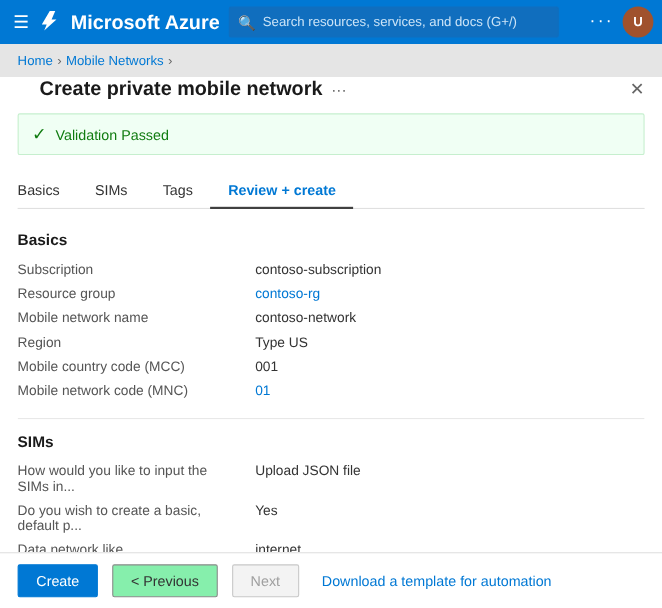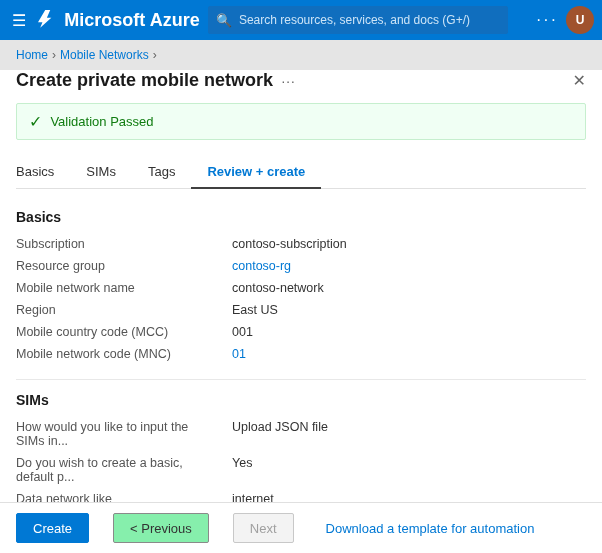--- a/index.html
+++ b/index.html
@@ -64,20 +64,21 @@
     .panel-header {
       display: flex;
       align-items: center;
       justify-content: space-between;
       padding-bottom: 12px;
     }
     .panel-title-row {
       display: flex;
       align-items: center;
       gap: 8px;
+      margin-left: 20px;
     }
     .panel-title {
       font-size: 18px;
       font-weight: 600;
       color: #1a1a1a;
     }
     .panel-title-dots { color: #666; font-size: 14px; cursor: pointer; }
     .panel-close { color: #666; font-size: 16px; cursor: pointer; background: none; border: none; }
 
     
@@ -145,21 +146,21 @@
     .panel-footer {
       position: fixed;
       bottom: 0;
       left: 0;
       width: 602px;
       background: #fff;
       border-top: 1px solid #e0e0e0;
       padding: 10px 16px;
       display: flex;
       align-items: center;
-      gap: 24px;
+      gap: 13px;
     }
     .btn {
       height: 30px;
       padding: 0 16px;
       border-radius: 2px;
       font-size: 13px;
       cursor: pointer;
       border: 1px solid transparent;
       display: inline-flex;
       align-items: center;
@@ -252,21 +253,21 @@
       <span class="kv-label">Subscription</span>
       <span class="kv-value">contoso-subscription</span>
 
       <span class="kv-label">Resource group</span>
       <span class="kv-value link">contoso-rg</span>
 
       <span class="kv-label">Mobile network name</span>
       <span class="kv-value">contoso-network</span>
 
       <span class="kv-label">Region</span>
-      <span class="kv-value">East US</span>
+      <span class="kv-value">Type US</span>
 
       <span class="kv-label">Mobile country code (MCC)</span>
       <span class="kv-value">001</span>
 
       <span class="kv-label">Mobile network code (MNC)</span>
       <span class="kv-value link">01</span>
     </div>
 
     <hr class="divider">
 

